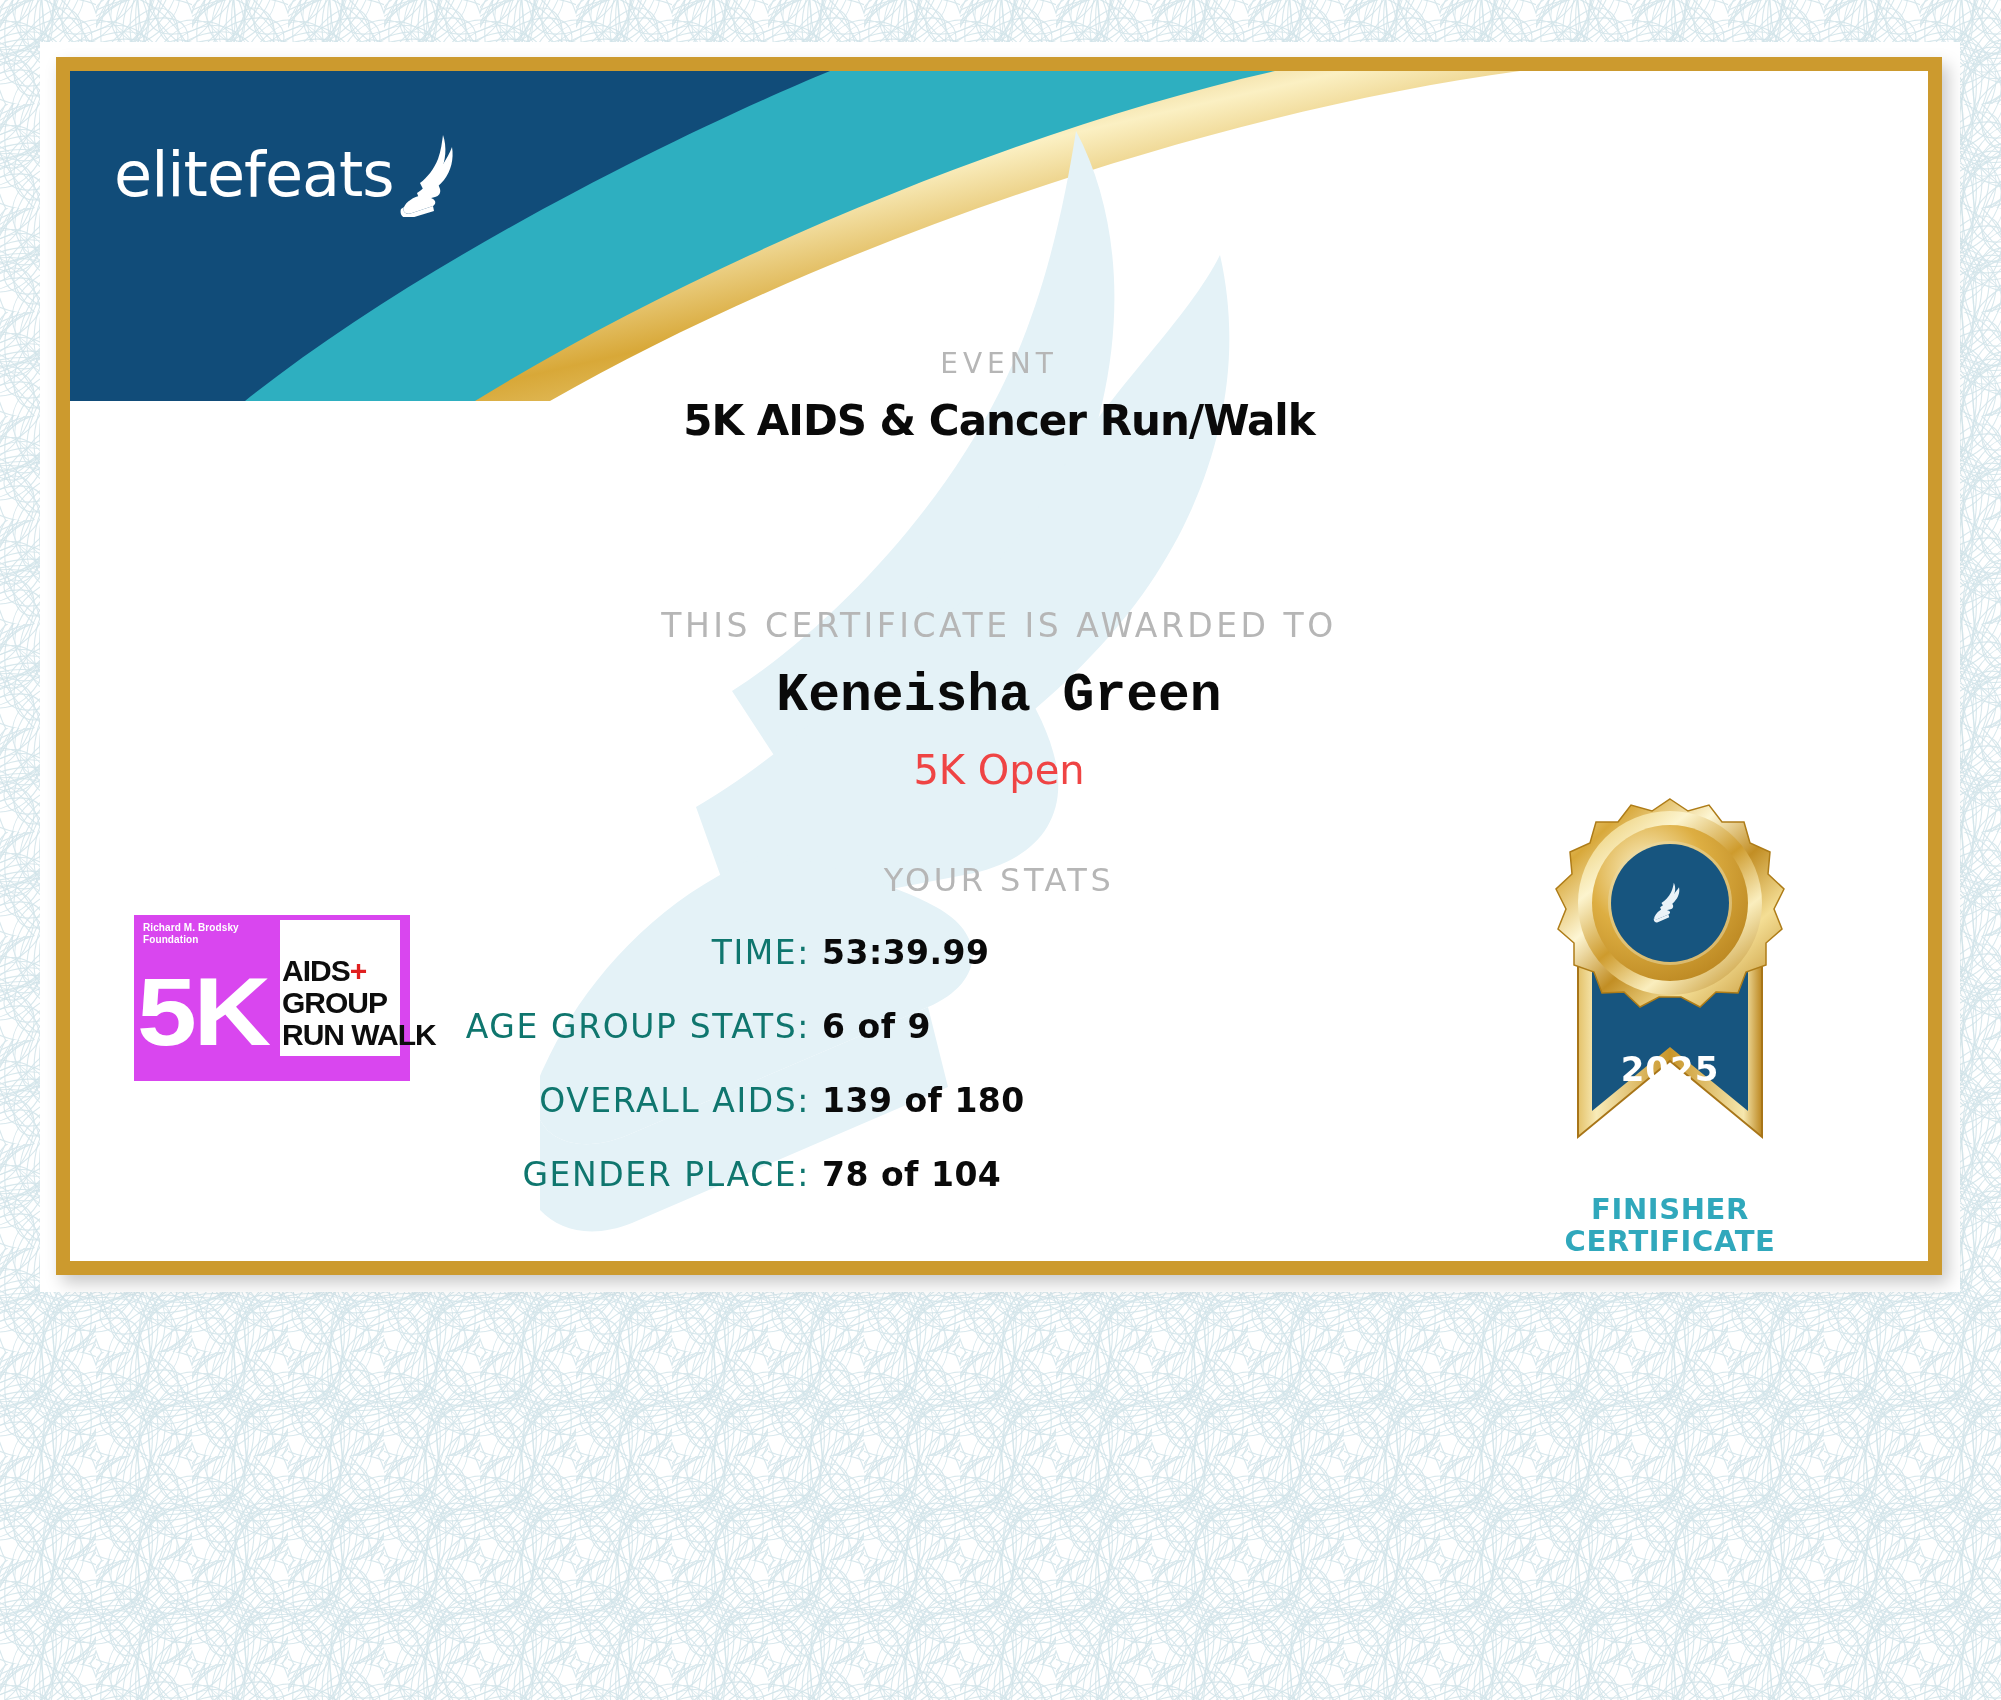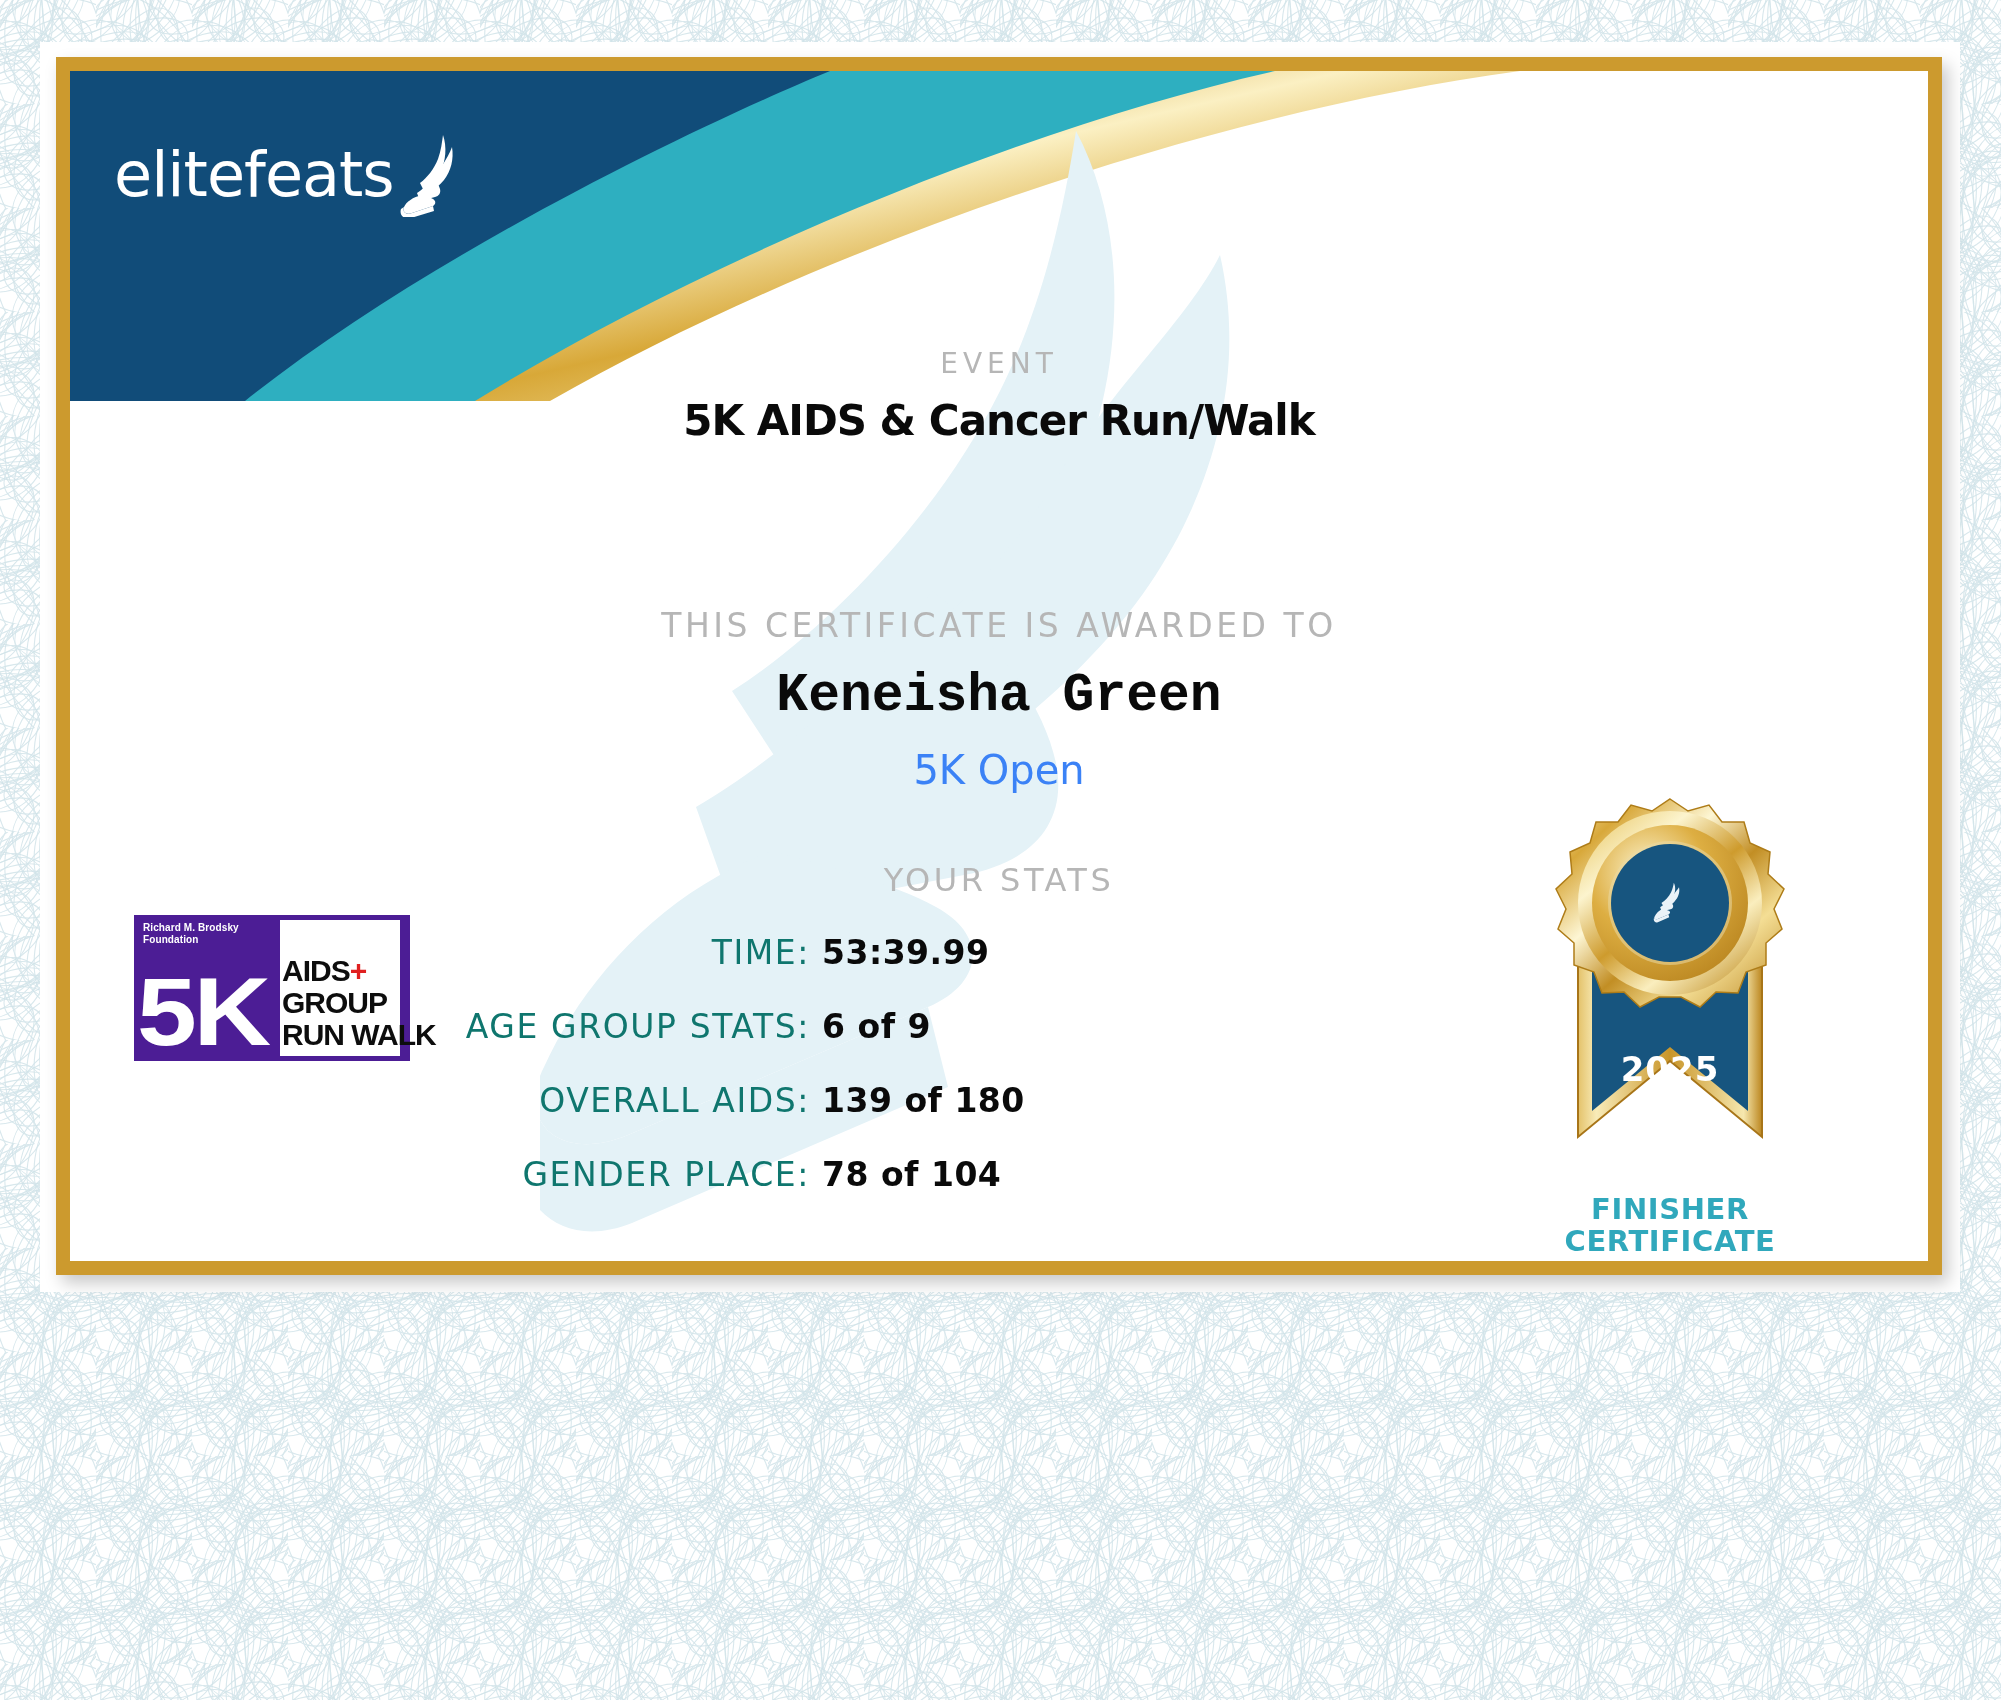--- a/index.html
+++ b/index.html
@@ -116,21 +116,21 @@
   #awarded-label    { top: 535px;  font-size: 33px; letter-spacing: 3.5px; }
   #recipient-name   {
     position: absolute; top: 595px; width: 100%;
     text-align: center; color: #0a0a0a;
     font-family: Liberation Mono, monospace;
     font-weight: 700; font-size: 53px; letter-spacing: 0px;
     white-space: nowrap;
   }
   #recipient-div    {
     position: absolute; top: 676px; width: 100%;
-    text-align: center; color: #3b82f6;
+    text-align: center; color: #ef4444;
     font-family: "DejaVu Sans", sans-serif;
     font-weight: 400; font-size: 40px;
     white-space: nowrap;
   }
   #stats-label      { top: 790px;  font-size: 32px; letter-spacing: 3.5px; }
 
   
   #stats-table {
     position: absolute;
     top: 862px;
@@ -158,22 +158,22 @@
     letter-spacing: 0.5px;
     white-space: nowrap;
   }
 
   
   #race-logo {
     position: absolute;
     left: 64px;
     top: 844px;
     width: 276px;
-    height: 146px;
-    background: #4c1d95;
+    height: 166px;
+    background: #d946ef;
     z-index: 4;
     display: flex;
   }
   #race-logo-left {
     position: relative;
     width: 146px;
     height: 146px;
     flex: none;
   }
   #rl-found {

